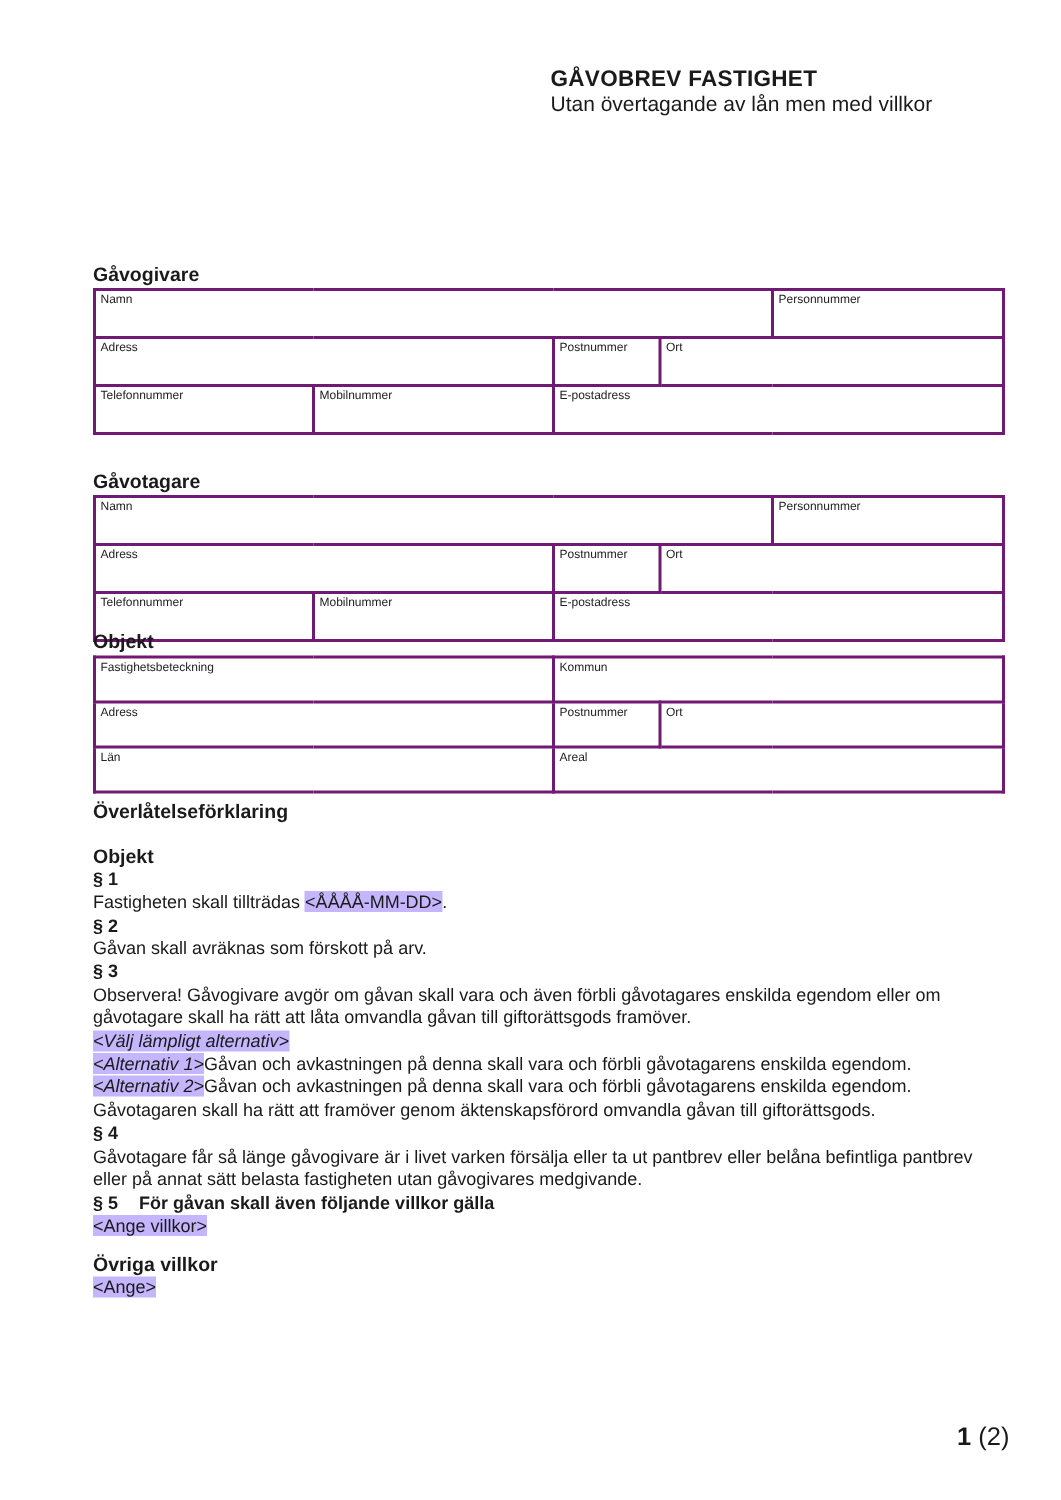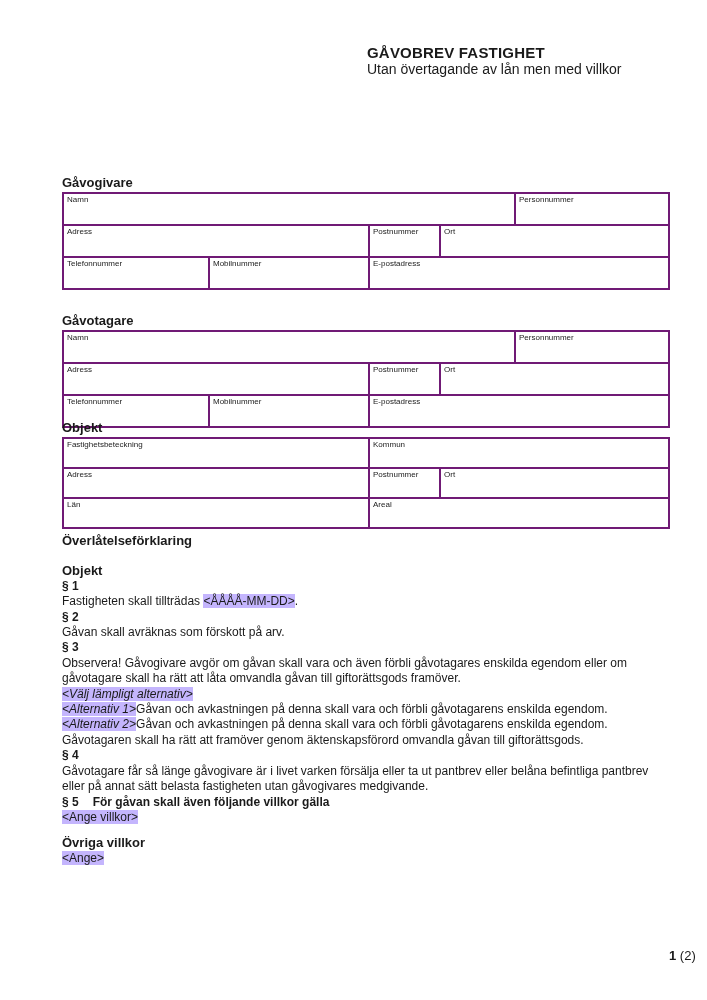--- a/index.html
+++ b/index.html
@@ -24,21 +24,21 @@
 
   .body-text{position:absolute;left:62px;top:533px;width:610px;font-size:12px;line-height:15.4px;}
   .b{font-weight:bold;}
   .h13{font-size:13px;font-weight:bold;}
   .hl{background:#c4b5fd;}
   .it{font-style:italic;}
   .spacer15{height:15px;}
   .spacer10{height:10px;}
   .tab-gap{display:inline-block;width:14px;}
 
-  .footer{position:absolute;left:638px;top:948px;font-size:13px;margin-left:31px;}
+  .footer{position:absolute;left:638px;top:948px;font-size:17px;}
 </style>
 </head>
 <body>
 
 <div class="title-block">
   <div class="doc-title">GÅVOBREV FASTIGHET</div>
   <div class="doc-subtitle">Utan övertagande av lån men med villkor</div>
 </div>
 
 <div class="form-section" style="top:176px;">

